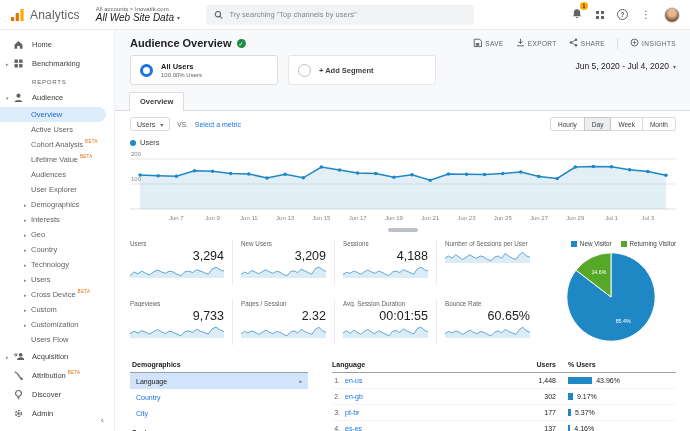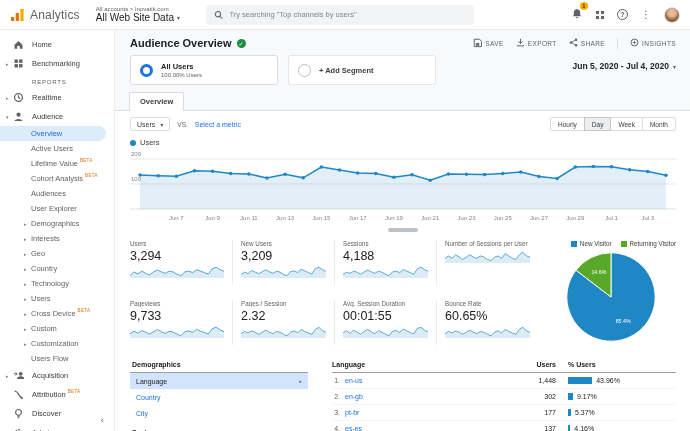--- a/index.html
+++ b/index.html
@@ -7,21 +7,21 @@
   body { font-family:"Liberation Sans", sans-serif; color:#202124; }
   .glyph { font-family:"DejaVu Sans", sans-serif; }
   .app { width:690px; height:359px; position:relative; background:#fff; }
 
   
   .topbar { height:30px; display:flex; align-items:center; padding:0 10px 0 10px; border-bottom:1px solid #e8eaed; background:#fff; }
   .logo { display:flex; align-items:center; gap:5px; }
   .logo-text { font-size:12px; color:#5f6368; letter-spacing:.2px; }
   .crumb-block { margin-left:16px; line-height:1.1; }
   .crumb { font-size:6px; color:#5f6368; }
-  .property { font-size:10px; color:#202124; display:flex; align-items:center; gap:3px; }
+  .property { font-size:10px; color:#202124; display:flex; align-items:center; gap:3px;font-style:italic; }
   .caret { font-size:6px; color:#5f6368; }
   .search { margin-left:26px; width:268px; height:20px; background:#f1f3f4; border-radius:4px; display:flex; align-items:center; padding:0 8px; gap:6px; }
   .search input { border:none; outline:none; background:transparent; font-size:7.5px; color:#3c4043; width:100%; font-family:"Liberation Sans",sans-serif; }
   .search input::placeholder { color:#80868b; }
   .top-icons { margin-left:auto; display:flex; align-items:center; gap:13px; }
   .bell-wrap { position:relative; }
   .badge { position:absolute; top:-4px; right:-5px; width:8px; height:8px; border-radius:50%; background:#f9ab00; color:#202124; font-size:5px; display:flex; align-items:center; justify-content:center; font-weight:bold; }
   .apps-grid { display:grid; grid-template-columns:3px 3px; grid-gap:2px; }
   .apps-grid span { width:3px; height:3px; background:#5f6368; }
   .help-circ { width:11px; height:11px; border:1.2px solid #5f6368; border-radius:50%; font-size:7px; color:#5f6368; display:flex; align-items:center; justify-content:center; font-weight:bold; }
@@ -53,21 +53,21 @@
   .h-divider { width:1px; height:11px; background:#dadce0; }
 
   .seg-strip { display:flex; align-items:flex-start; padding:2px 14px 7px 15px; }
   .seg-card { width:148px; height:30px; background:#fff; border:1px solid #dadce0; border-radius:3px; display:flex; align-items:center; padding:0 9px; gap:8px; cursor:pointer; }
   .seg-card + .seg-card { margin-left:10px; border-color:#e4e6e8; }
   .seg-ring-blue { width:13px; height:13px; border:3.2px solid #1a73e8; border-radius:50%; flex-shrink:0; }
   .seg-ring-gray { width:13px; height:13px; border:1.6px solid #bdc1c6; border-radius:50%; flex-shrink:0; }
   .seg-title { font-size:7.5px; font-weight:bold; color:#202124; line-height:1.25; }
   .seg-sub { font-size:6px; color:#5f6368; }
   .add-seg { font-size:7.5px; color:#3c4043;font-weight:bold; }
-  .date-range { margin-left:auto; font-size:8.5px; font-weight:bold; color:#202124; display:flex; align-items:center; gap:4px; padding-top:6px; cursor:pointer; }
+  .date-range { margin-left:auto; font-size:8.5px; font-weight:normal; color:#202124; display:flex; align-items:center; gap:4px; padding-top:6px; cursor:pointer; }
 
   .tab-strip { display:flex; padding:0 14px; border-bottom:1px solid #dadce0; }
   .tab { background:#fff; border:1px solid #dadce0; border-bottom:none; border-radius:2px 2px 0 0; font-size:7.5px; font-weight:bold; color:#3c4043; padding:4px 10px 5px; margin-bottom:-1px; position:relative; z-index:2; cursor:pointer; }
 
   .panel { background:#fff; flex:1; min-height:0; }
   .controls { display:flex; align-items:center; padding:6px 14px 4px 15px; }
   .metric-select { display:flex; align-items:center; gap:5px; border:1px solid #dadce0; border-radius:2px; padding:2.5px 6px; font-size:7px; color:#3c4043; cursor:pointer; background:#fff; }
   .vs-label { font-size:6.5px; color:#5f6368; margin:0 7px; }
   .select-metric { font-size:7px; color:#1a73e8; cursor:pointer; }
   .gran-group { margin-left:auto; display:flex; }
@@ -79,21 +79,21 @@
   .chart-block { padding:1px 14px 0 15px; }
   .chart-legend { display:flex; align-items:center; gap:4px; font-size:7.5px; color:#3c4043; margin:2px 0 2px 0; }
   .legend-dot { width:6px; height:6px; border-radius:50%; }
   .hscrollbar { width:30px; height:4px; border-radius:2px; background:#bdc1c6; margin:1px auto 0; }
 
   .mid { display:flex; padding:8px 14px 6px 15px; gap:8px; }
   .metrics-grid { width:408px; display:grid; grid-template-columns:repeat(4,1fr); row-gap:15px; }
   .mcard { padding:0 8px; border-left:1px solid #e8eaed; cursor:pointer; }
   .mcard:nth-child(4n+1) { border-left:none; padding-left:0; }
   .m-label { font-size:6.3px; color:#5f6368; white-space:nowrap; overflow:hidden; text-overflow:ellipsis; margin-bottom:2px; }
-  .m-value { font-size:12.5px; color:#202124; margin-bottom:1px; }
+  .m-value { font-size:12.5px; color:#202124; margin-bottom:1px;text-align:right; }
   .m-spark { width:100%; height:15px; display:block; }
 
   .pie-block { flex:1; display:flex; flex-direction:column; align-items:center; }
   .pie-legend { display:flex; gap:9px; font-size:6.3px; color:#3c4043; align-self:flex-end; margin-bottom:2px; }
   .pl-item { display:flex; align-items:center; gap:3px; white-space:nowrap; }
   .pl-swatch { width:6px; height:6px; }
 
   .bottom { display:flex; padding:6px 14px 0 15px; gap:24px; }
   .dims { width:178px; flex-shrink:0; }
   .dim-heading { font-size:7px; font-weight:bold; color:#202124; padding:4px 2px 4px; border-bottom:1px solid #9aa0a6; }
@@ -183,55 +183,45 @@
                 <rect x="1.5" y="1.5" width="3.4" height="3.4"></rect>
                 <rect x="6.1" y="1.5" width="3.4" height="3.4"></rect>
                 <rect x="1.5" y="6.1" width="3.4" height="3.4"></rect>
                 <rect x="6.1" y="6.1" width="3.4" height="3.4"></rect>
               </svg>
             </span>
             <span>Benchmarking</span>
           </div>
           <div class="sb-heading">REPORTS</div>
           <div class="sb-item lvl0">
-            <span class="sb-arrow glyph">▸</span>
-            <span class="sb-ico">
-              <svg width="11" height="11" viewBox="0 0 11 11" fill="#5f6368">
-                <circle cx="5.5" cy="5.5" r="3.9" fill="none" stroke="#5f6368" stroke-width="1.2"></circle>
-                <path d="M5.5 3.2 V5.6 L7.4 6.6" fill="none" stroke="#5f6368" stroke-width="1.1"></path>
-              </svg>
-            </span>
-            <span>Realtime</span>
-          </div>
-          <div class="sb-item lvl0">
             <span class="sb-arrow glyph">▾</span>
             <span class="sb-ico">
               <svg width="11" height="11" viewBox="0 0 11 11" fill="#5f6368">
                 <circle cx="5.5" cy="3.7" r="2.1"></circle>
                 <path d="M1.6 9.9 c0-2.7 7.8-2.7 7.8 0 z"></path>
               </svg>
             </span>
             <span>Audience</span>
           </div>
           <div class="sb-item lvl1 sel">
             <span class="sb-arrow glyph"></span>
             <span>Overview</span>
           </div>
           <div class="sb-item lvl1">
             <span class="sb-arrow glyph"></span>
             <span>Active Users</span>
           </div>
           <div class="sb-item lvl1">
             <span class="sb-arrow glyph"></span>
+            <span>Cohort Analysis</span>
+            <sup class="beta">BETA</sup>
+          </div>
+          <div class="sb-item lvl1">
+            <span class="sb-arrow glyph"></span>
             <span>Lifetime Value</span>
-            <sup class="beta">BETA</sup>
-          </div>
-          <div class="sb-item lvl1">
-            <span class="sb-arrow glyph"></span>
-            <span>Cohort Analysis</span>
             <sup class="beta">BETA</sup>
           </div>
           <div class="sb-item lvl1">
             <span class="sb-arrow glyph"></span>
             <span>Audiences</span>
           </div>
           <div class="sb-item lvl1">
             <span class="sb-arrow glyph"></span>
             <span>User Explorer</span>
           </div>

